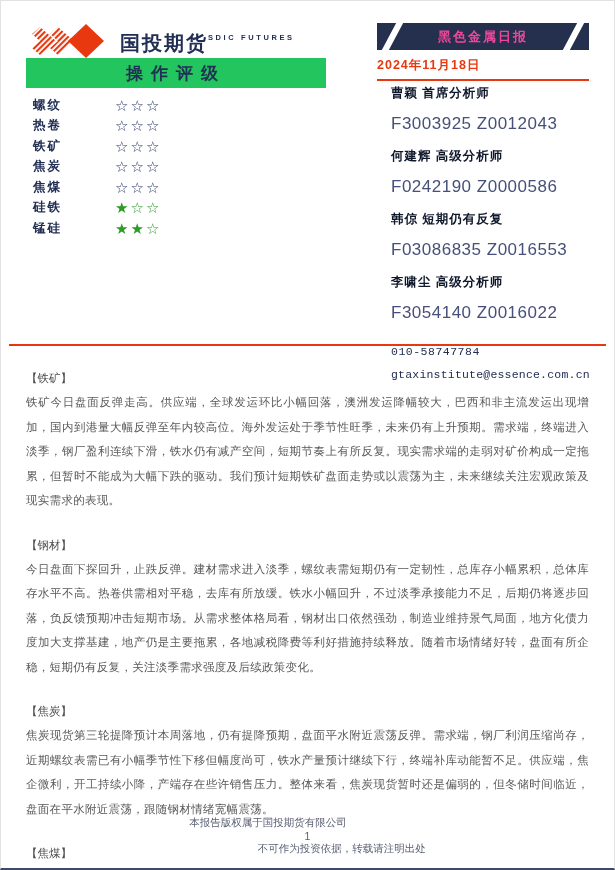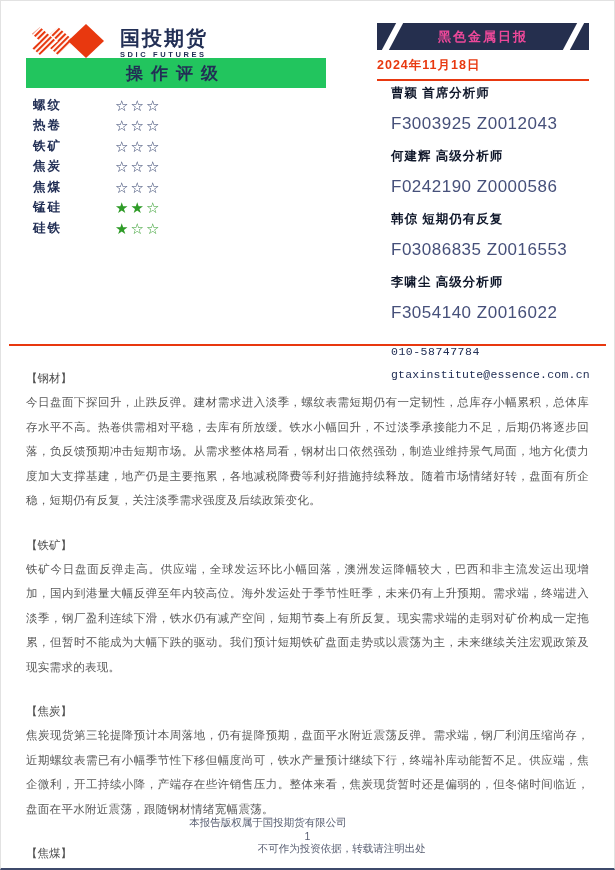--- a/index.html
+++ b/index.html
@@ -7,21 +7,21 @@
   .page {
     position:relative; width:615px; height:870px; margin:0 auto;
     background:#ffffff; overflow:hidden;
     border:1px solid #e2e2e2; border-bottom:2px solid #3e4a6b;
     font-family:"Liberation Sans", sans-serif; color:#595959;
   }
 
   
   .logo { position:absolute; left:25px; top:20px; display:flex; align-items:center; }
   .logo-mark { width:88px; height:40px; }
-  .logo-words { margin-left:6px; display:flex; flex-direction:column; }
+  .logo-words { margin-left:6px; display:flex; flex-direction:row; }
   .logo-cn { font-family:"Liberation Serif", serif; font-weight:bold; font-size:20px; color:#222f55; letter-spacing:2px; line-height:22px; }
   .logo-en { font-size:7.5px; font-weight:bold; color:#222f55; letter-spacing:2.6px; margin-top:1px; }
 
   .report-banner {
     position:absolute; right:25px; top:22px; width:212px; height:27px;
     background:#252f4e; display:flex; align-items:center; justify-content:center;
   }
   .report-banner .slash { position:absolute; top:0; width:7px; height:100%; background:#ffffff; transform:skewX(-28deg); }
   .report-banner .slash.left  { left:12px; }
   .report-banner .slash.right { right:12px; }
@@ -139,52 +139,52 @@
     </li>
     <li class="rating-row">
       <span class="rating-name">焦炭</span>
       <span class="rating-stars stars-navy">☆☆☆</span>
     </li>
     <li class="rating-row">
       <span class="rating-name">焦煤</span>
       <span class="rating-stars stars-navy">☆☆☆</span>
     </li>
     <li class="rating-row">
+      <span class="rating-name">硅铁</span>
+      <span class="rating-stars stars-green">★☆☆</span>
+    </li>
+    <li class="rating-row">
       <span class="rating-name">锰硅</span>
       <span class="rating-stars stars-green">★★☆</span>
-    </li>
-    <li class="rating-row">
-      <span class="rating-name">硅铁</span>
-      <span class="rating-stars stars-green">★☆☆</span>
     </li>
   </ul>
 
   <div class="analysts">
     <div class="analyst-name">曹颖 首席分析师</div>
     <div class="analyst-code">F3003925 Z0012043</div>
     <div class="analyst-name">何建辉 高级分析师</div>
     <div class="analyst-code">F0242190 Z0000586</div>
     <div class="analyst-name">韩倞 短期仍有反复</div>
     <div class="analyst-code">F03086835 Z0016553</div>
     <div class="analyst-name">李啸尘 高级分析师</div>
     <div class="analyst-code">F3054140 Z0016022</div>
     <div class="contact-phone">010-58747784</div>
     <div class="contact-email">gtaxinstitute@essence.com.cn</div>
   </div>
 
   <div class="divider"></div>
 
   <div class="sections">
     <div class="section">
+      <h3 class="section-title">【铁矿】</h3>
+      <p class="section-body">铁矿今日盘面反弹走高。供应端，全球发运环比小幅回落，澳洲发运降幅较大，巴西和非主流发运出现增加，国内到港量大幅反弹至年内较高位。海外发运处于季节性旺季，未来仍有上升预期。需求端，终端进入淡季，钢厂盈利连续下滑，铁水仍有减产空间，短期节奏上有所反复。现实需求端的走弱对矿价构成一定拖累，但暂时不能成为大幅下跌的驱动。我们预计短期铁矿盘面走势或以震荡为主，未来继续关注宏观政策及现实需求的表现。</p>
+    </div>
+    <div class="section">
       <h3 class="section-title">【钢材】</h3>
       <p class="section-body">今日盘面下探回升，止跌反弹。建材需求进入淡季，螺纹表需短期仍有一定韧性，总库存小幅累积，总体库存水平不高。热卷供需相对平稳，去库有所放缓。铁水小幅回升，不过淡季承接能力不足，后期仍将逐步回落，负反馈预期冲击短期市场。从需求整体格局看，钢材出口依然强劲，制造业维持景气局面，地方化债力度加大支撑基建，地产仍是主要拖累，各地减税降费等利好措施持续释放。随着市场情绪好转，盘面有所企稳，短期仍有反复，关注淡季需求强度及后续政策变化。</p>
-    </div>
-    <div class="section">
-      <h3 class="section-title">【铁矿】</h3>
-      <p class="section-body">铁矿今日盘面反弹走高。供应端，全球发运环比小幅回落，澳洲发运降幅较大，巴西和非主流发运出现增加，国内到港量大幅反弹至年内较高位。海外发运处于季节性旺季，未来仍有上升预期。需求端，终端进入淡季，钢厂盈利连续下滑，铁水仍有减产空间，短期节奏上有所反复。现实需求端的走弱对矿价构成一定拖累，但暂时不能成为大幅下跌的驱动。我们预计短期铁矿盘面走势或以震荡为主，未来继续关注宏观政策及现实需求的表现。</p>
     </div>
     <div class="section">
       <h3 class="section-title">【焦炭】</h3>
       <p class="section-body">焦炭现货第三轮提降预计本周落地，仍有提降预期，盘面平水附近震荡反弹。需求端，钢厂利润压缩尚存，近期螺纹表需已有小幅季节性下移但幅度尚可，铁水产量预计继续下行，终端补库动能暂不足。供应端，焦企微利，开工持续小降，产端存在些许销售压力。整体来看，焦炭现货暂时还是偏弱的，但冬储时间临近，盘面在平水附近震荡，跟随钢材情绪宽幅震荡。</p>
     </div>
     <div class="section">
       <h3 class="section-title">【焦煤】</h3>
       <p class="section-body">焦煤现货成交仍不佳，期价情绪稍有反复。下游焦炭价格仍有下行压力，焦化开工回落，且有持续季节性减产的预期，焦煤销售周转暂时难有太大起色。供应端，国内煤矿开工高位继续增加，进口端蒙煤通关维持超千车，口岸成交流动性仍差，澳煤也结束了反弹。整体来看，焦煤供需局面仍然宽松，但冬储也尚存补库空间，盘面继续贴水格局，预计仍需震荡盘底。</p>
     </div>
   </div>

